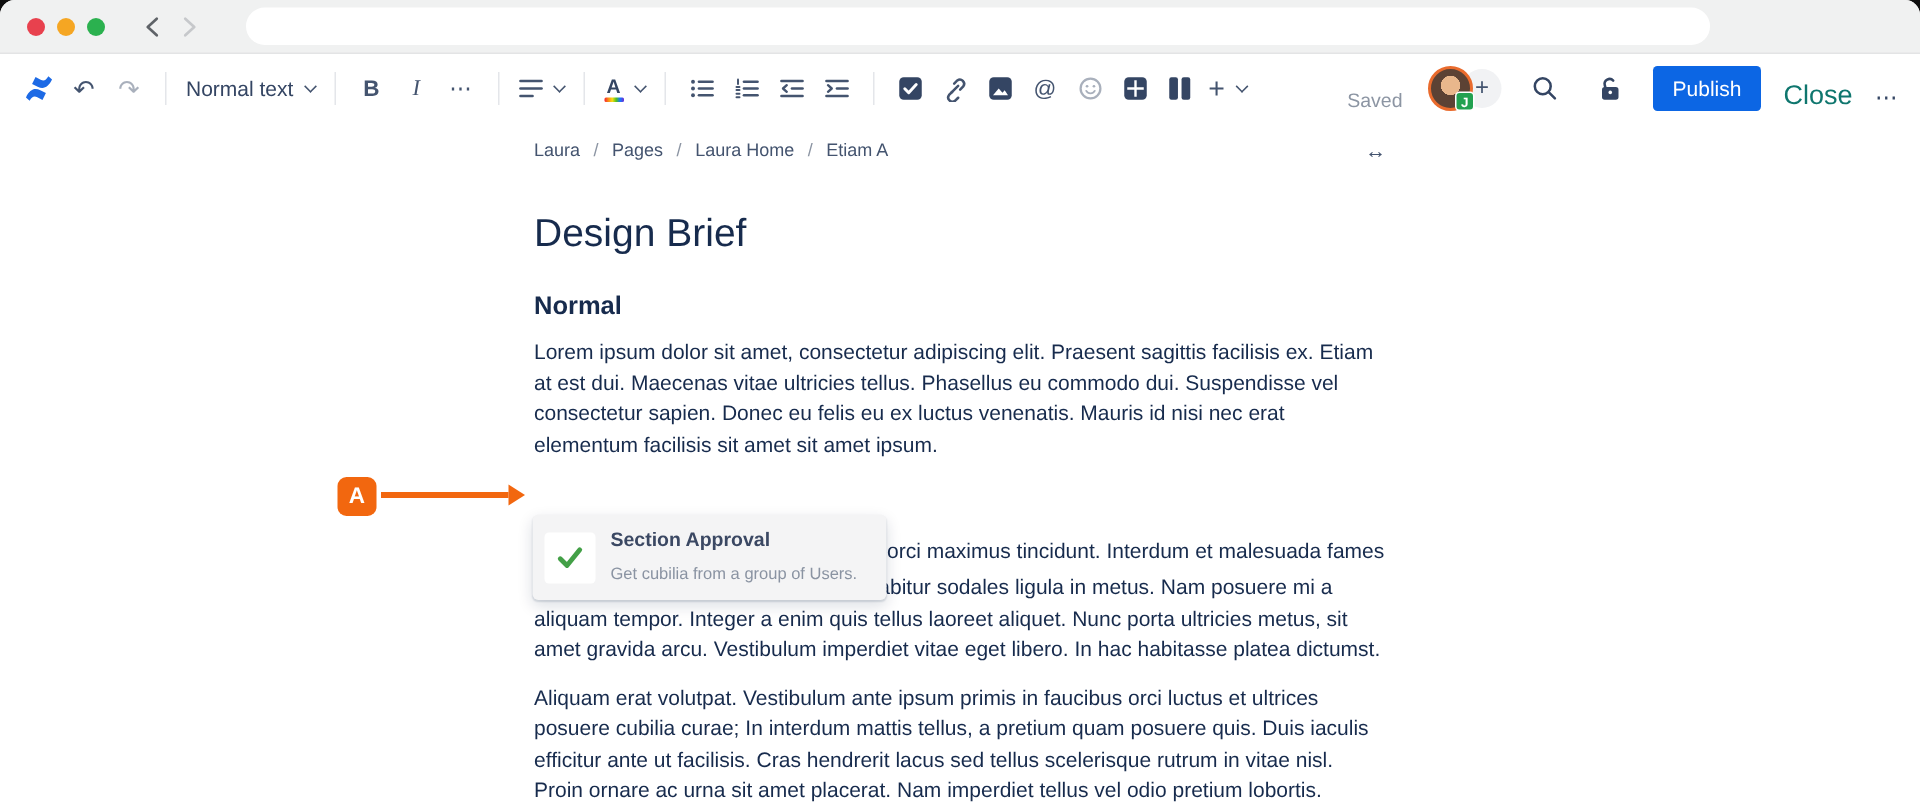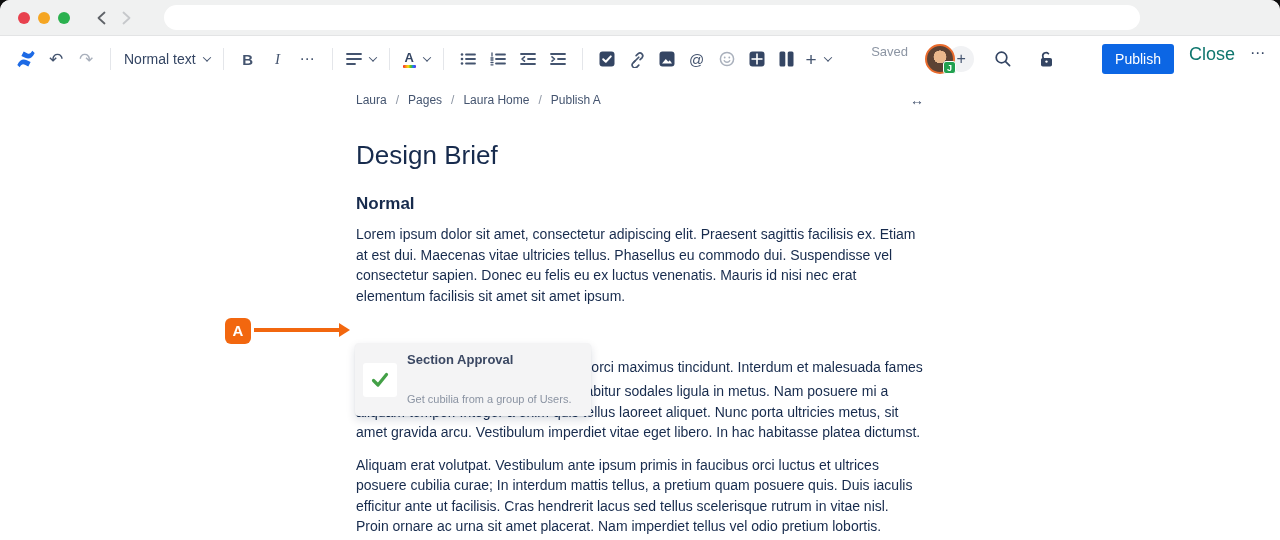--- a/index.html
+++ b/index.html
@@ -53,42 +53,42 @@
   .ellipsis { font-size:15px; letter-spacing:1px; }
   .color-a { display:flex; flex-direction:column; align-items:center; line-height:1; }
   .color-a .a { font-size:13px; font-weight:700; color:#344563; }
   .color-a .bar {
     width:13px; height:3px; margin-top:1px; border-radius:1px;
     background:linear-gradient(90deg,#F5222D,#FA8C16,#FADB14,#52C41A,#1677FF,#722ED1);
   }
   .at-glyph { font-size:15px; font-weight:400; }
   .plus-glyph { font-size:19px; font-weight:300; line-height:1; }
   
-  .tb-right { margin-left:auto; display:flex; align-items:flex-start; gap:15px; }
+  .tb-right { margin-left:auto; display:flex; align-items:flex-end; gap:15px; }
   .saved { color:#8C95A3; font-size:13px; margin-right:2px; }
   .avatar-group { display:flex; align-items:center; position:relative; }
   .plus-bubble {
     width:26px; height:26px; border-radius:50%; background:#F1F2F4;
     display:flex; align-items:center; justify-content:center;
     color:#44546F; font-size:16px; margin-left:-7px;
   }
   .avatar {
     width:30px; height:30px; border-radius:50%; position:relative; z-index:2;
     background:radial-gradient(circle at 50% 42%, #E9B78C 0 32%, #5C4234 33% 100%);
     border:2px solid #E96B2D;
   }
   .avatar-badge {
     position:absolute; right:-3px; bottom:-2px; width:13px; height:13px;
     background:#22A150; border-radius:3px; color:#fff; font-size:9px; font-weight:700;
     display:flex; align-items:center; justify-content:center; z-index:3;
     border:1.5px solid #fff;
   }
   .publish-btn {
     background:#0C66E4; color:#fff; font-size:14px; font-weight:500;
-    border:none; border-radius:3px; padding:7px 13px; cursor:default;margin-left:27px;
+    border:none; border-radius:3px; padding:7px 13px; cursor:default;
   }
   .close-label { color:#0f766e; font-size:18px; }
   .overflow { color:#344563; font-size:15px; letter-spacing:1px; }
   
   .content { position:relative; width:568px; margin:0 0 0 356px; color:#172B4D; }
   .breadcrumb-row {
     margin-top:10px; display:flex; align-items:center; justify-content:space-between;
     font-size:12px; color:#44546F;
   }
   .crumbs { display:flex; gap:9px; align-items:center; }
@@ -121,21 +121,21 @@
   .popup {
     position:absolute; left:-1px; top:27px; width:236px; z-index:4;
     background:#F4F4F5; border-radius:4px; padding:7px 8px;
     display:flex; align-items:center; gap:10px;
     box-shadow:0 1px 1px rgba(9,30,66,.12), 0 4px 10px rgba(9,30,66,.14);
   }
   .popup-tile {
     width:34px; height:34px; background:#fff; border-radius:3px; flex:0 0 34px;
     display:flex; align-items:center; justify-content:center;
   }
-  .popup-texts { display:flex; flex-direction:column; gap:18px; }
+  .popup-texts { display:flex; flex-direction:column; gap:2px; }
   .popup-title { font-size:13px; font-weight:700; color:#3B4863; }
   .popup-desc { font-size:11px; color:#8A93A2; }
 </style>
 </head>
 <body>
 
 <div class="window">
 
   <div class="titlebar">
     <div class="lights">
@@ -351,21 +351,21 @@
   <div class="content">
 
     <div class="breadcrumb-row">
       <div class="crumbs">
         <span class="crumb">Laura</span>
         <span class="crumb-sep">/</span>
         <span class="crumb">Pages</span>
         <span class="crumb-sep">/</span>
         <span class="crumb">Laura Home</span>
         <span class="crumb-sep">/</span>
-        <span class="crumb">Publish A</span>
+        <span class="crumb">Etiam A</span>
       </div>
       <span class="width-toggle">↔</span>
     </div>
 
     <h1 class="doc-title">Design Brief</h1>
     <h2 class="doc-h2">Normal</h2>
 
     <p class="para">Lorem ipsum dolor sit amet, consectetur adipiscing elit. Praesent sagittis facilisis ex. Etiam at est dui. Maecenas vitae ultricies tellus. Phasellus eu commodo dui. Suspendisse vel consectetur sapien. Donec eu felis eu ex luctus venenatis. Mauris id nisi nec erat elementum facilisis sit amet sit amet ipsum.</p>
 
     <div class="para para2-wrap">

